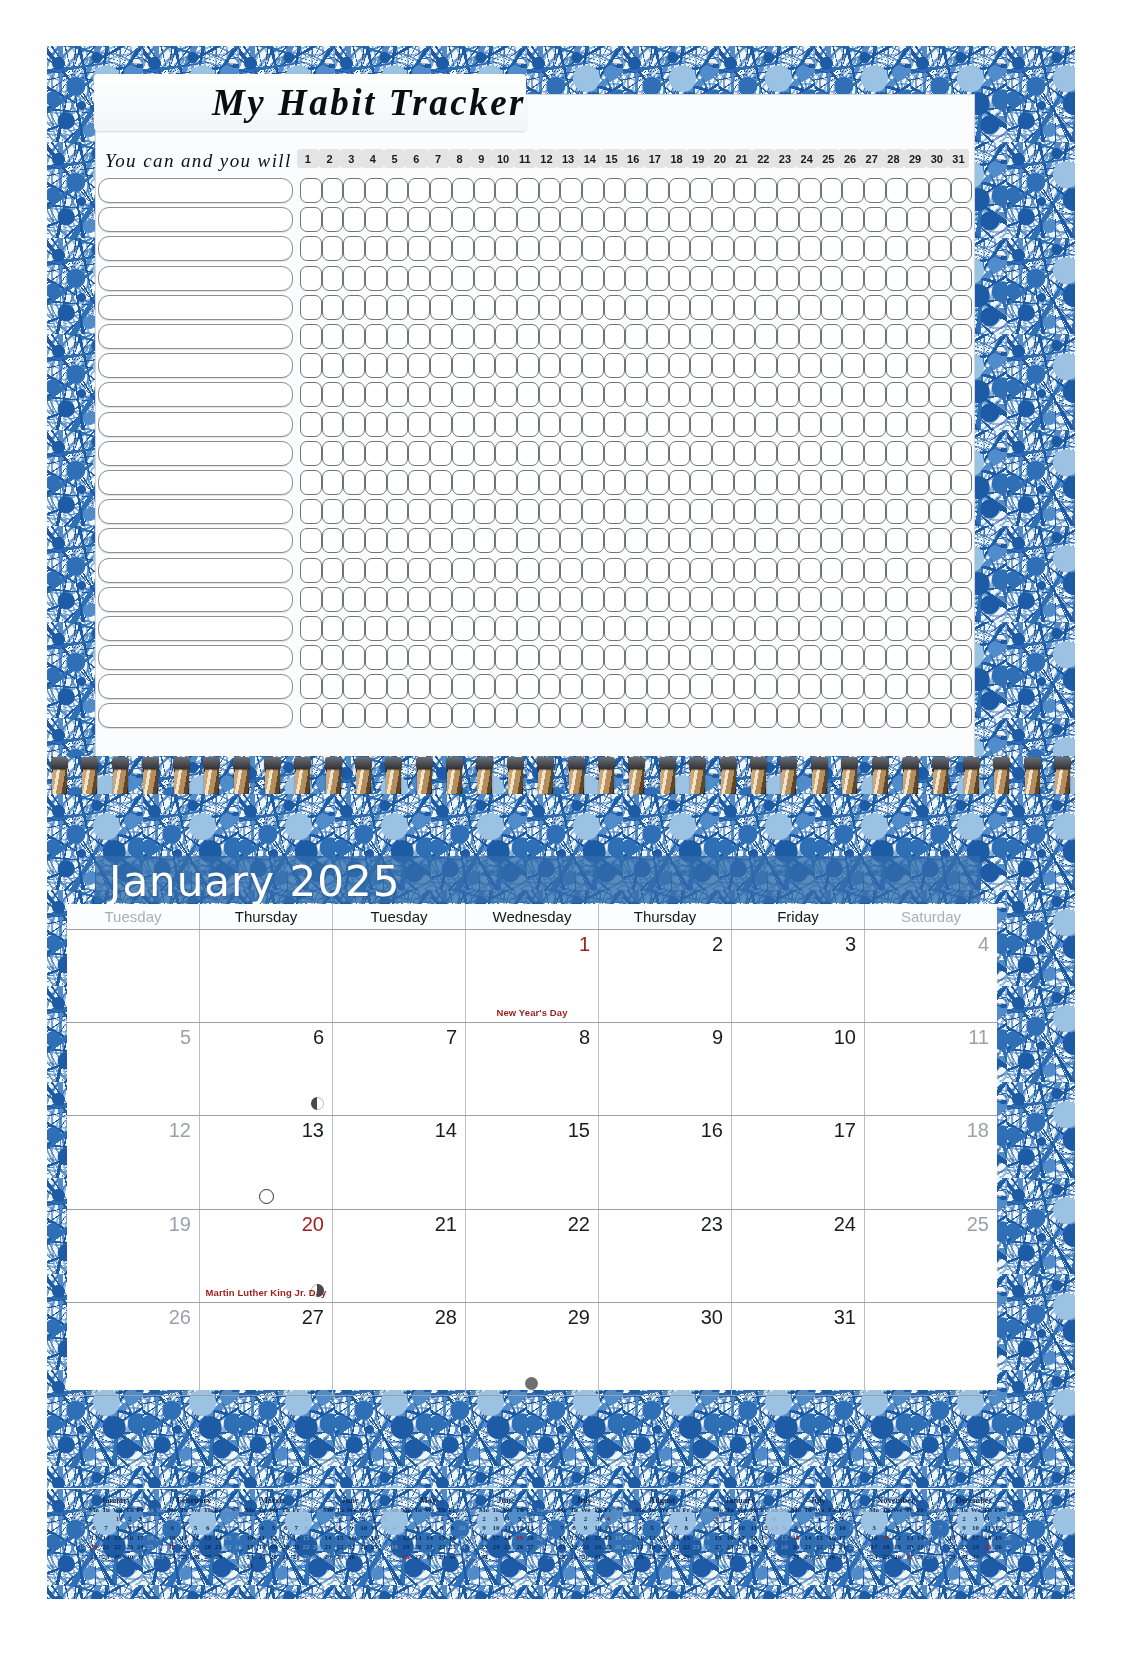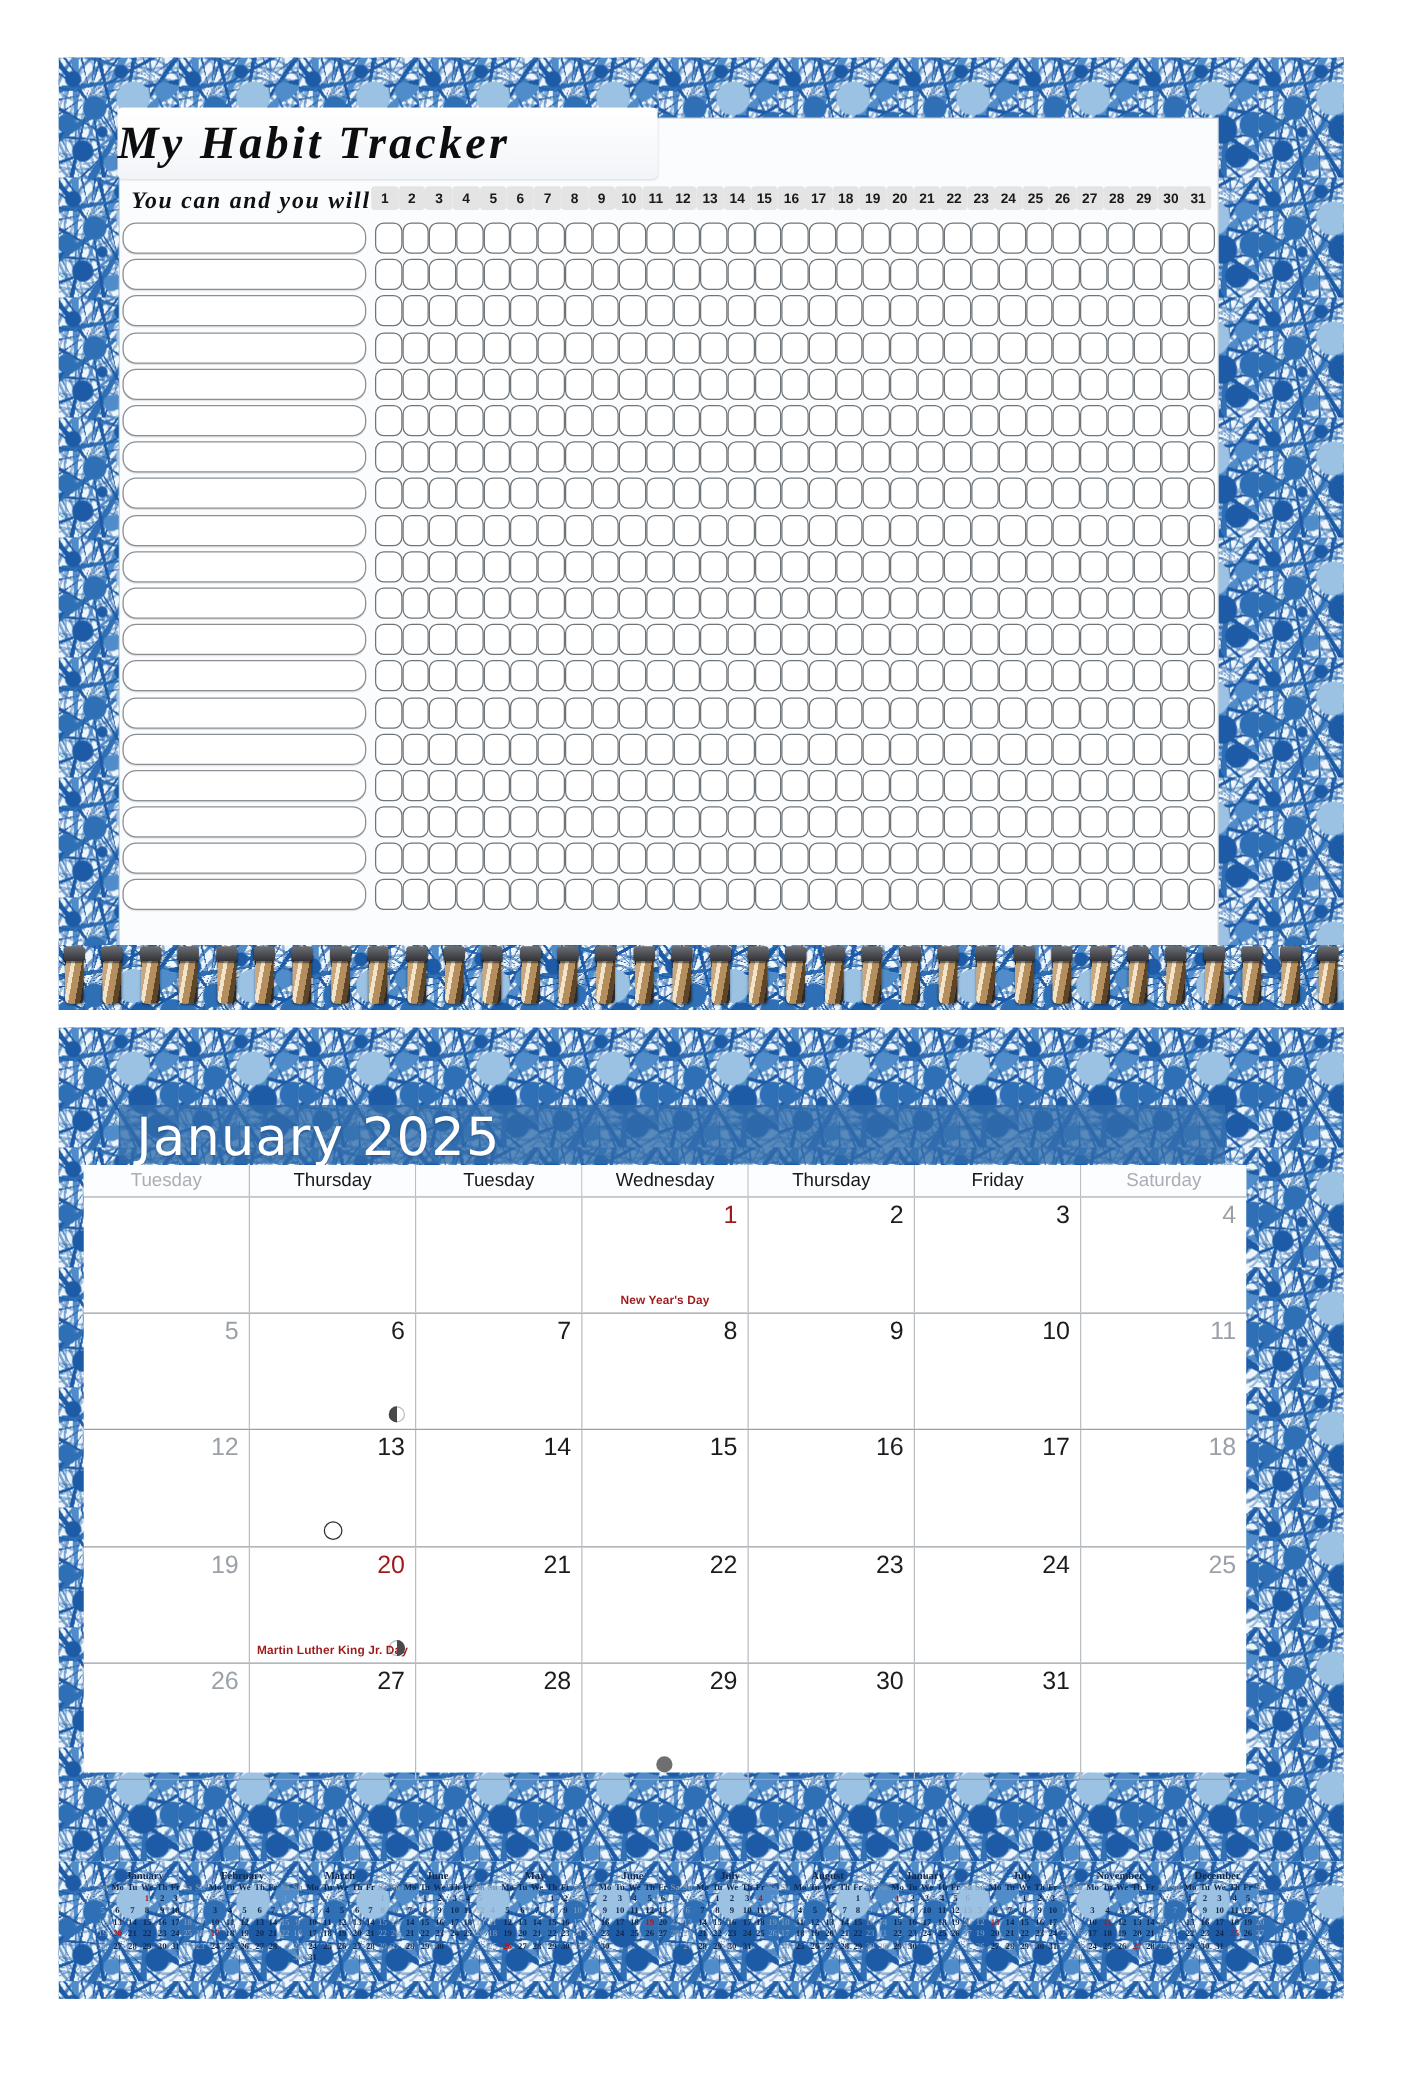--- a/index.html
+++ b/index.html
@@ -52,36 +52,36 @@
   
   #top-sheet{
     position:absolute;left:47px;top:46px;width:1028px;height:742px;
   }
   #top-sheet .inner-card{
     position:absolute;left:49px;top:49px;width:878px;height:672px;
     background:#fbfcfd;
     box-shadow:0 0 0 1px #cfd6dc;
   }
   #tracker-title-box{
-    position:absolute;left:47px;top:40px;width:432px;height:57px;
+    position:absolute;left:47px;top:28px;width:432px;height:57px;
     background:linear-gradient(#ffffff,#f2f5f8);
     border-radius:4px;
     box-shadow:0 1px 2px rgba(0,0,0,.15);
-    display:flex;align-items:center;justify-content:flex-start;
+    display:flex;align-items:center;justify-content:flex-end;
   }
   #tracker-title-box .t{
     font-family:"Liberation Serif", serif;
     font-style:italic;font-weight:700;
     font-size:37px;letter-spacing:2.5px;color:#0d0d0d;
     white-space:nowrap;
   }
   #tracker-subtitle{
     position:absolute;left:58px;top:104px;
     font-family:"Liberation Serif", serif;
-    font-style:italic;font-weight:700;font-size:19px;letter-spacing:1.4px;
+    font-style:italic;font-weight:400;font-size:19px;letter-spacing:1.4px;
     color:#111;white-space:nowrap;
   }
 
   
   #tracker-daynums{
     position:absolute;left:250px;top:103px;width:673px;height:21px;
     display:flex;gap:0;
   }
   #tracker-daynums .dn{
     width:21.7px;height:19px;margin-right:.0px;
@@ -133,21 +133,21 @@
     box-shadow:0 1px 2px rgba(0,0,0,.45);
   }
   .coil .cap{
     position:absolute;left:0;top:-2px;width:17px;height:12px;border-radius:3px;
     background:linear-gradient(#6d6f74,#303238);
     box-shadow:0 1px 1px rgba(0,0,0,.5);
   }
 
   
   #bottom-sheet{
-    position:absolute;left:47px;top:794px;width:1028px;height:694px;margin-top:28px;
+    position:absolute;left:47px;top:794px;width:1028px;height:694px;
   }
   #month-banner{
     position:absolute;left:48px;top:62px;width:885px;height:47px;
     overflow:hidden;
     background:rgba(58,116,176,.62);
   }
   #month-banner .tint{
     position:absolute;inset:0;background:rgba(45,104,168,.45);
   }
   #month-title{

